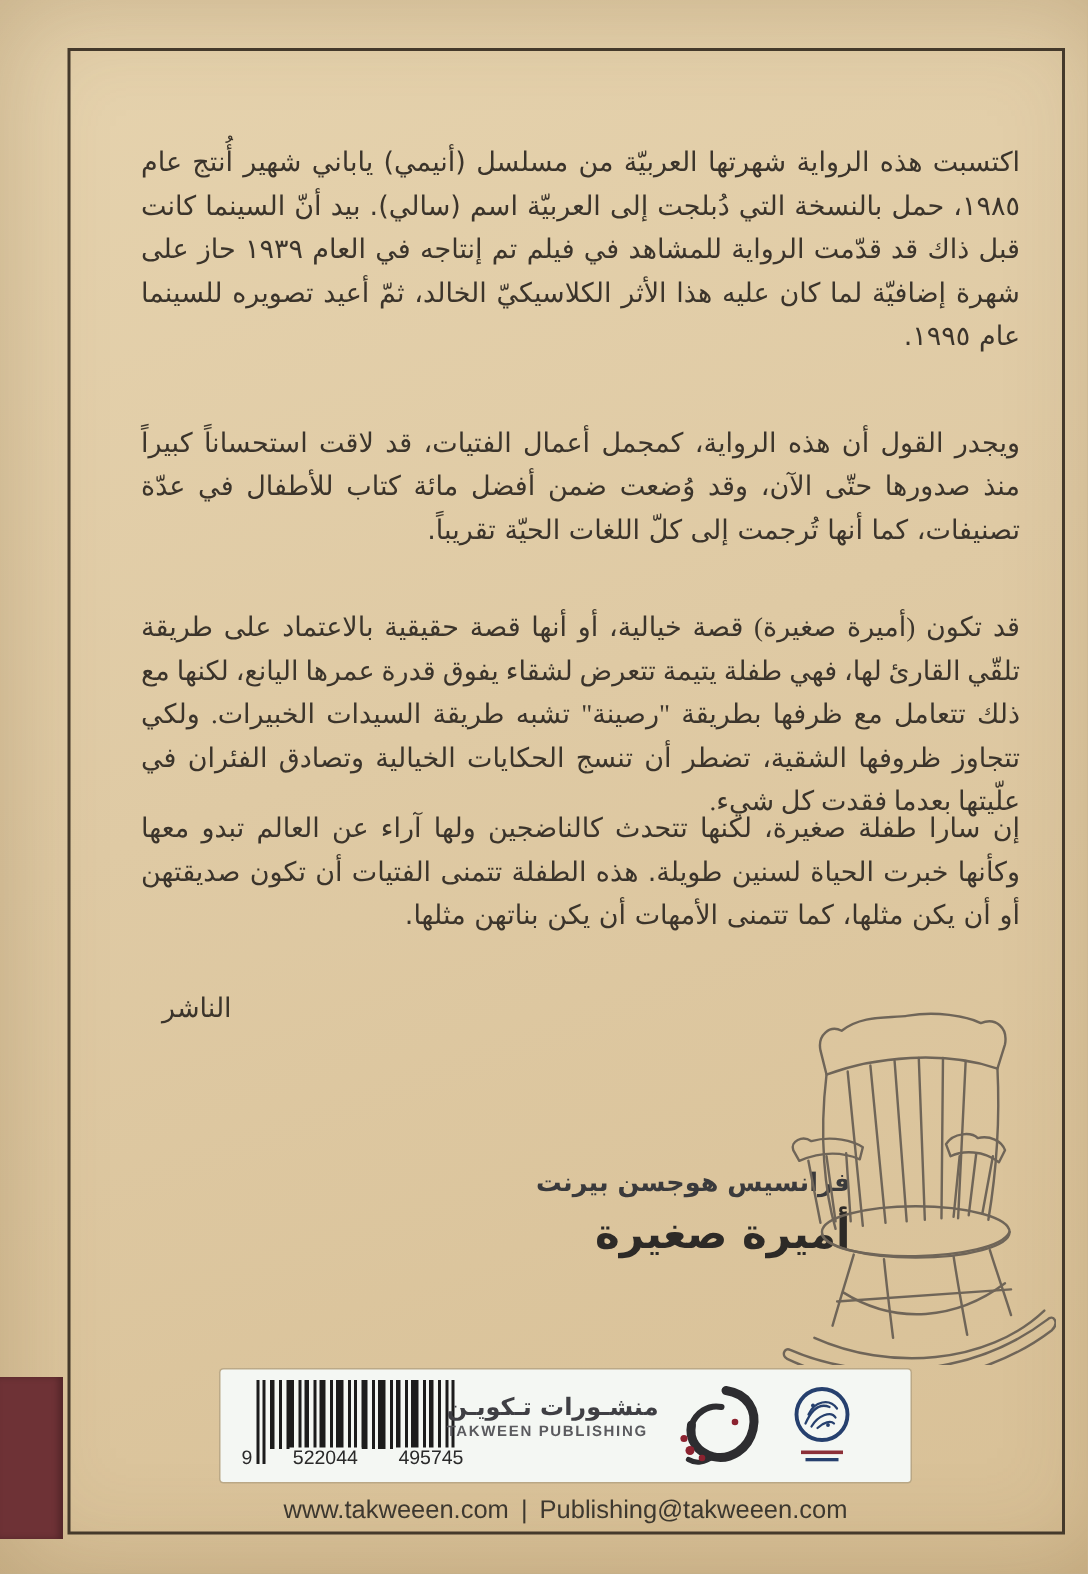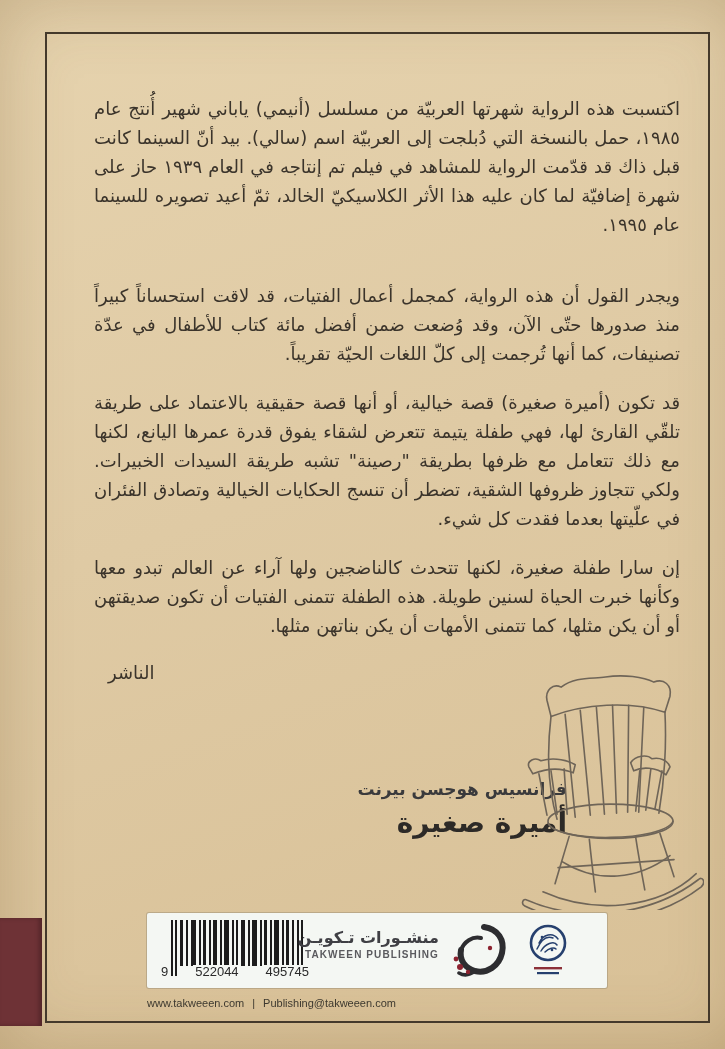--- a/index.html
+++ b/index.html
@@ -26,22 +26,22 @@
     pointer-events:none;
   }
   .blurb-p{
     position:absolute;right:62px;width:586px;
     direction:rtl;text-align:justify;
     font-size:18px;line-height:29px;color:#3b342b;
     margin:0;
   }
   .p1{top:94px;}
   .p2{top:281px;}
-  .p3{top:388px;}
-  .p4{top:553px;}
+  .p3{top:404px;font-family:Liberation Serif, serif;}
+  .p4{top:538px;}
   .sig{
     position:absolute;left:108px;top:662px;
     direction:rtl;font-size:18px;font-weight:normal;color:#3b342b;
   }
   .book-id{
     position:absolute;right:175px;top:779px;
     direction:rtl;text-align:right;
   }
   .book-author{font-size:17px;font-weight:bold;color:#3a3a3c;letter-spacing:0;}
   .book-title{font-size:28px;font-weight:bold;color:#2d2a27;margin-top:7px;}
@@ -54,33 +54,33 @@
   }
   .barcode{position:absolute;left:16px;top:7px;width:150px;height:61px;}
   .barcode-digits{
     position:absolute;left:12px;top:52px;width:152px;
     display:flex;justify-content:space-between;
     font-family:"Liberation Sans", sans-serif;
     font-size:13px;color:#2a2a2a;background:transparent;
   }
   .barcode-digits span{background:#f4f7f3;padding:0 2px;line-height:14px;}
   .takween-text{
-    position:absolute;right:168px;top:15px;text-align:right;direction:rtl;
+    position:absolute;right:168px;top:15px;text-align:left;direction:rtl;
   }
   .takween-ar{font-size:16px;font-weight:bold;color:#3f3f44;letter-spacing:1px;}
   .takween-en{
     font-family:"Liberation Sans", sans-serif;
     font-size:10px;font-weight:bold;color:#5a5a5e;letter-spacing:1.1px;margin-top:2px;
   }
   .takween-logo{position:absolute;right:99px;top:8px;width:62px;height:58px;}
   .rafidain-logo{position:absolute;right:36px;top:9px;width:46px;height:58px;}
   .website{
-    position:absolute;left:147px;top:997px;width:460px;
+    position:absolute;left:147px;top:997px;width:460px;text-align:center;
     font-family:"Liberation Sans", sans-serif;
-    font-size:11px;color:#3d382f;
+    font-size:17px;color:#3d382f;
   }
   .website .sep{margin:0 8px;color:#3d382f;}
 </style>
 </head>
 <body>
 
 <div class="cover">
 
   <div class="spine-band"></div>
   <div class="frame"></div>

